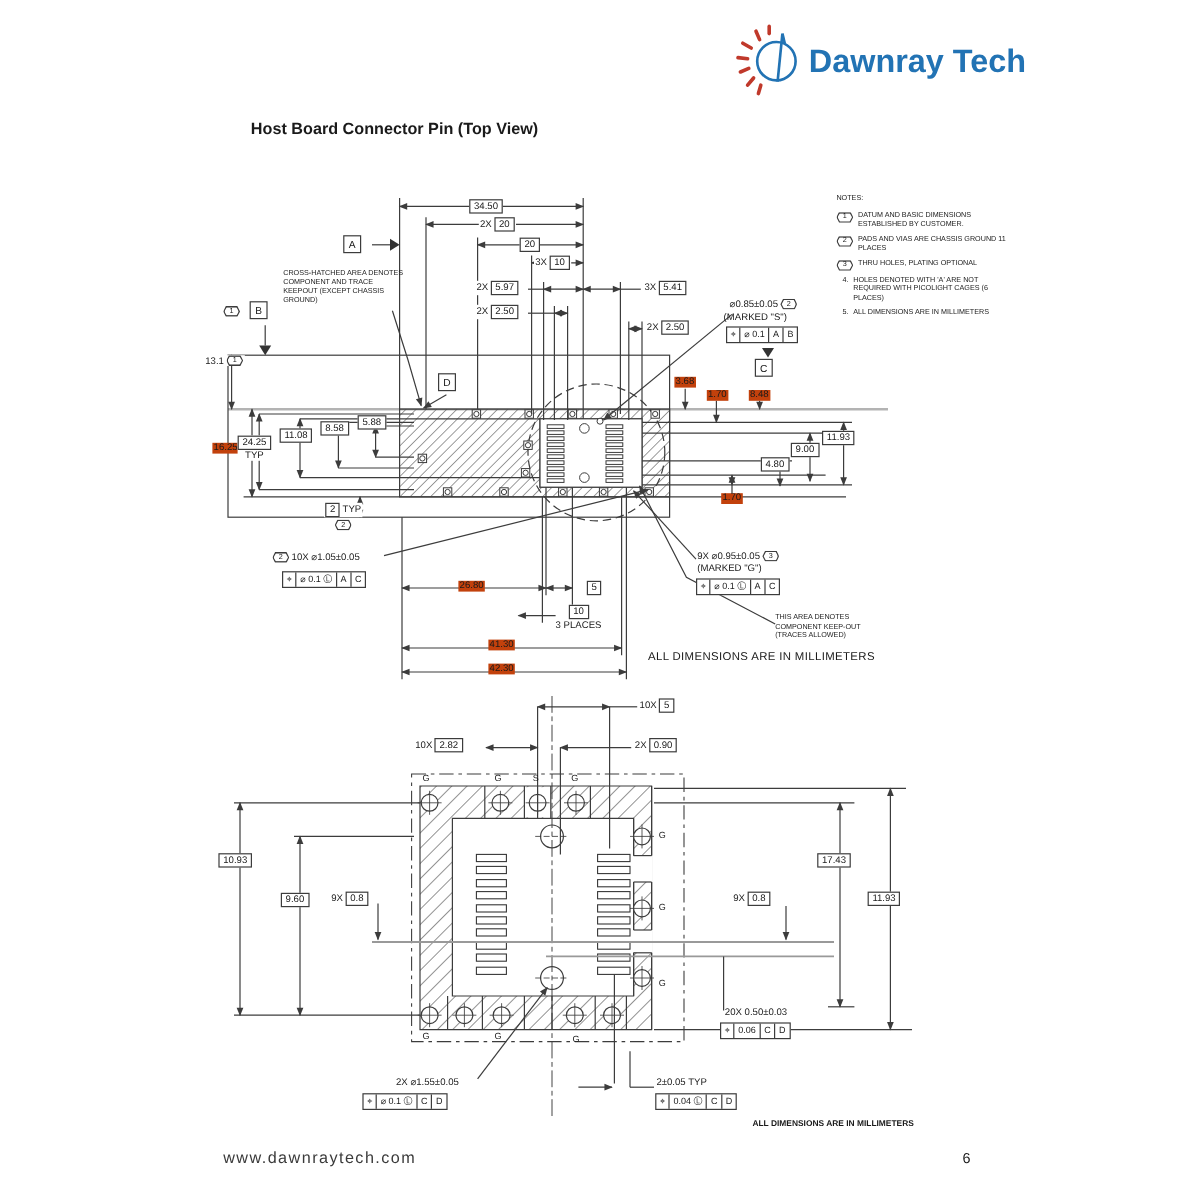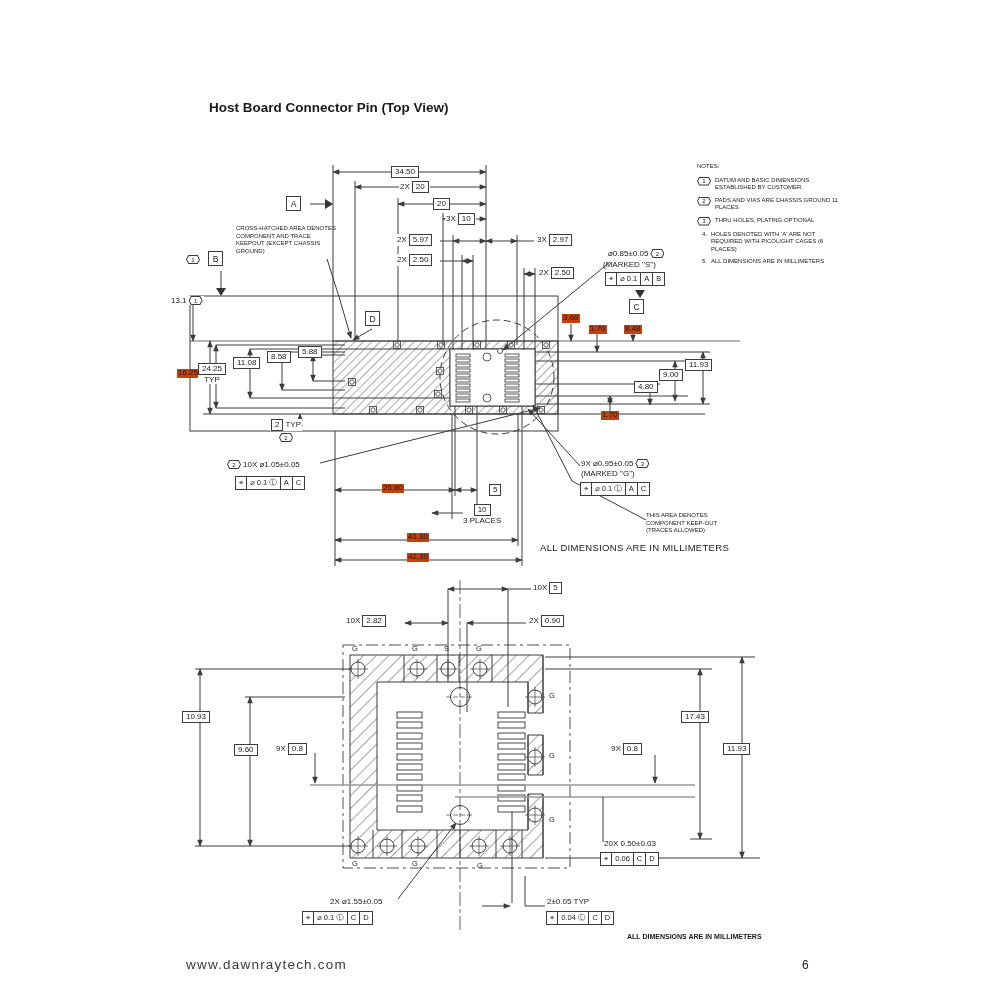--- a/index.html
+++ b/index.html
@@ -299,20 +299,37 @@
       <line x1="455" y1="797" x2="695" y2="797" stroke="#999" stroke-width="1.5"></line>
       <line x1="315" y1="753" x2="315" y2="783" marker-end="url(#ar)"></line>
       <line x1="655" y1="755" x2="655" y2="783" marker-end="url(#ar)"></line>
       <line x1="603" y1="797" x2="603" y2="842"></line>
       <line x1="482" y1="906" x2="510" y2="906" marker-end="url(#ar)"></line>
       <line x1="525" y1="906" x2="545" y2="906"></line>
       <line x1="398" y1="899" x2="456" y2="823" marker-end="url(#ar)"></line>
     </g>
   </svg>
 
+  <div class="logo">
+    <svg width="72" height="72" viewBox="0 0 72 72">
+      <g stroke="#c0392b" stroke-width="3" stroke-linecap="round">
+        <line x1="20" y1="12" x2="23" y2="19"></line>
+          <line x1="9" y1="22" x2="16" y2="26"></line>
+        <line x1="5" y1="34" x2="13" y2="35"></line>
+          <line x1="7" y1="46" x2="14" y2="43"></line>
+        <line x1="13" y1="57" x2="18" y2="51"></line>
+          <line x1="22" y1="64" x2="24" y2="57"></line>
+        <line x1="31" y1="8" x2="31" y2="14"></line>
+      </g>
+      <circle cx="37" cy="37" r="16" fill="#fff" stroke="#2273b4" stroke-width="2.2"></circle>
+      <path d="M42,14 L38,54" stroke="#2273b4" stroke-width="2.2" fill="none"></path>
+      <path d="M42,14 L44,22" stroke="#2273b4" stroke-width="2.2" fill="none"></path>
+    </svg>
+    <span class="logo-text">Dawnray Tech</span>
+  </div>
 
   <div class="title">Host Board Connector Pin (Top View)</div>
 
   <div class="notes">
     <div class="nhead">NOTES:</div>
     <div class="nitem">
       <span class="flag">
           <i>1</i>
         </span>
       <span class="ntext">DATUM AND BASIC DIMENSIONS ESTABLISHED BY CUSTOMER.</span>
@@ -348,21 +365,21 @@
   <span class="dim" style="left:445px;top:213px">
     <span>3X</span>
     <span class="boxed">10</span>
     </span>
   <span class="dim" style="left:396px;top:234px">
     <span>2X</span>
     <span class="boxed">5.97</span>
     </span>
   <span class="dim" style="left:536px;top:234px">
     <span>3X</span>
-    <span class="boxed">2.97</span>
+    <span class="boxed">5.41</span>
     </span>
   <span class="dim" style="left:396px;top:254px">
     <span>2X</span>
     <span class="boxed">2.50</span>
     </span>
   <span class="dim" style="left:538px;top:267px">
     <span>2X</span>
     <span class="boxed">2.50</span>
     </span>
 

